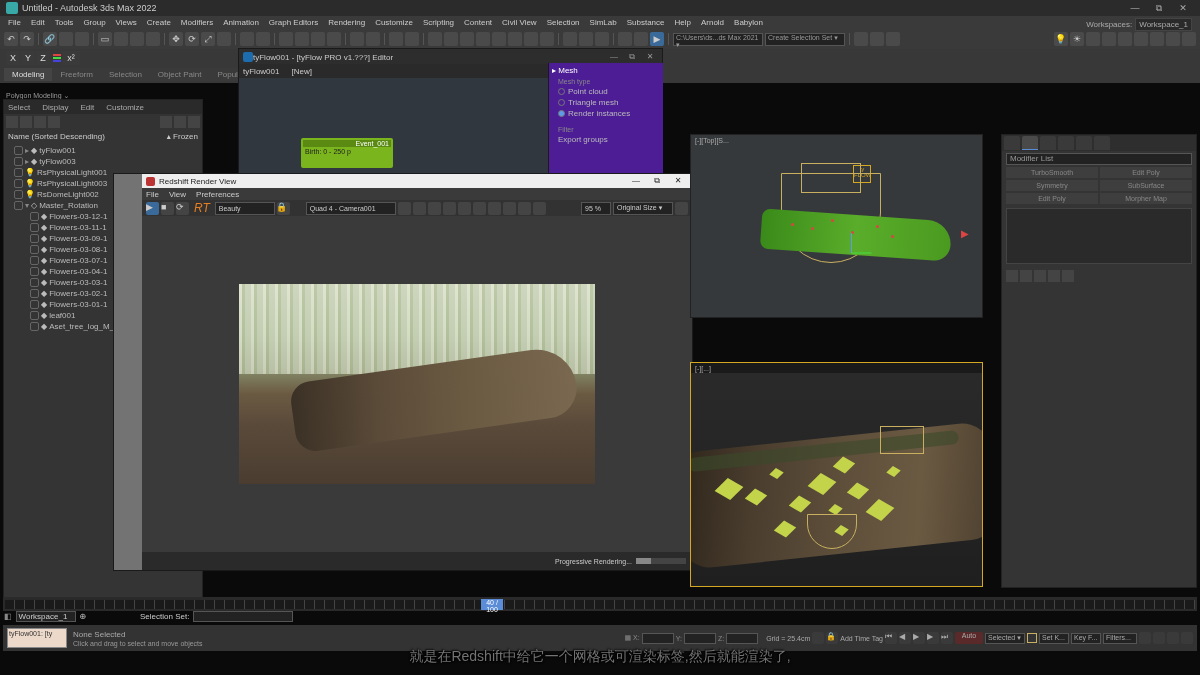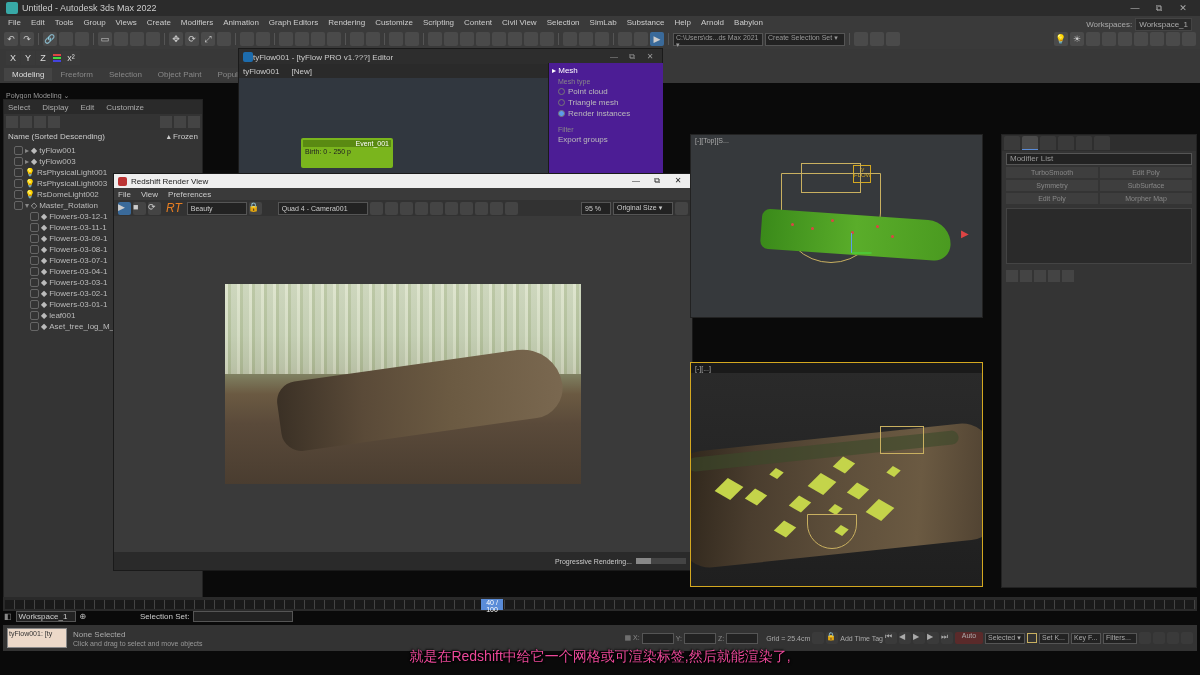--- a/index.html
+++ b/index.html
@@ -64,21 +64,21 @@
 .tyflow-node .lbl { background: #5a8a12; color: #fff; padding: 0 2px; text-align: right; }
 
 
 .mesh-panel { position: absolute; top: 63px; left: 548px; width: 115px; height: 110px; background: #4c1d95; font-size: 8px; padding: 3px; border-left: 1px solid #1a1a1a; }
 .mesh-panel .hd { color: #fff; margin-bottom: 2px; }
 .mesh-row { display: flex; align-items: center; gap: 3px; padding: 1px 6px; color: #bbb; }
 .mesh-row .r { width: 7px; height: 7px; border: 1px solid #777; border-radius: 50%; }
 .mesh-row .r.on { background: #5d9cec; }
 
 
-.rs-win { position: absolute; top: 173px; left: 113px; width: 580px; height: 398px; background: #ec4899; border: 1px solid #1a1a1a; }
+.rs-win { position: absolute; top: 173px; left: 113px; width: 580px; height: 398px; background: #737373; border: 1px solid #1a1a1a; padding-left: 28px; }
 .rs-title { height: 14px; background: #eee; color: #222; display: flex; align-items: center; justify-content: space-between; padding: 0 4px; font-size: 8px; }
 .rs-title .ri { width: 9px; height: 9px; background: #b33; border-radius: 2px; }
 .rs-title .wb { display: flex; gap: 1px; }
 .rs-title .wb div { width: 20px; text-align: center; }
 .rs-menu { height: 12px; background: #3a3a3a; display: flex; align-items: center; padding: 0 4px; gap: 10px; font-size: 8px; }
 .rs-tb { height: 16px; background: #323232; display: flex; align-items: center; padding: 0 4px; gap: 2px; }
 .rs-tb .b { width: 13px; height: 13px; background: #444; border-radius: 2px; }
 .rs-tb .dd { height: 13px; background: #222; border: 1px solid #555; padding: 0 3px; font-size: 7px; display: flex; align-items: center; }
 .rs-tb .sp { flex: 1; }
 .rs-tb .rt { color: #e67e22; font-size: 12px; font-style: italic; padding: 0 3px; }
@@ -141,21 +141,21 @@
 .status-bar .scr { width: 60px; height: 20px; background: #ecd9c9; border: 1px solid #888; }
 .status-mid { display: flex; flex-direction: column; gap: 1px; }
 .status-prompt { font-size: 7px; color: #999; }
 .status-right { margin-left: auto; display: flex; align-items: center; gap: 2px; }
 .status-right .sp { width: 32px; height: 11px; background: #222; border: 1px solid #555; font-size: 7px; padding: 0 2px; }
 .status-right .pb { width: 12px; height: 12px; background: #3a3a3a; border-radius: 2px; }
 .status-right .key { width: 10px; height: 10px; border: 1px solid #c9b060; }
 
 
 .subtitle { position: absolute; bottom: 10px; left: 0; right: 0; text-align: center; z-index: 100; pointer-events: none; }
-.subtitle div { font-size: 14px; color: #ec4899; text-shadow: 1px 1px 2px #000, -1px -1px 2px #000; line-height: 1.3; }
+.subtitle div { font-size: 14px; color: #737373; text-shadow: 1px 1px 2px #000, -1px -1px 2px #000; line-height: 1.3; }
 
 
 .c-red { background: #d04040; } .c-org { background: #e08030; } .c-yel { background: #e0c030; }
 .c-grn { background: #60b040; } .c-cyn { background: #40a0a0; } .c-blu { background: #4070c0; }
 .c-pur { background: #8050b0; } .c-pnk { background: #c050a0; }
 </style>
 </head>
 <body>
 
 <div class="title-bar">

